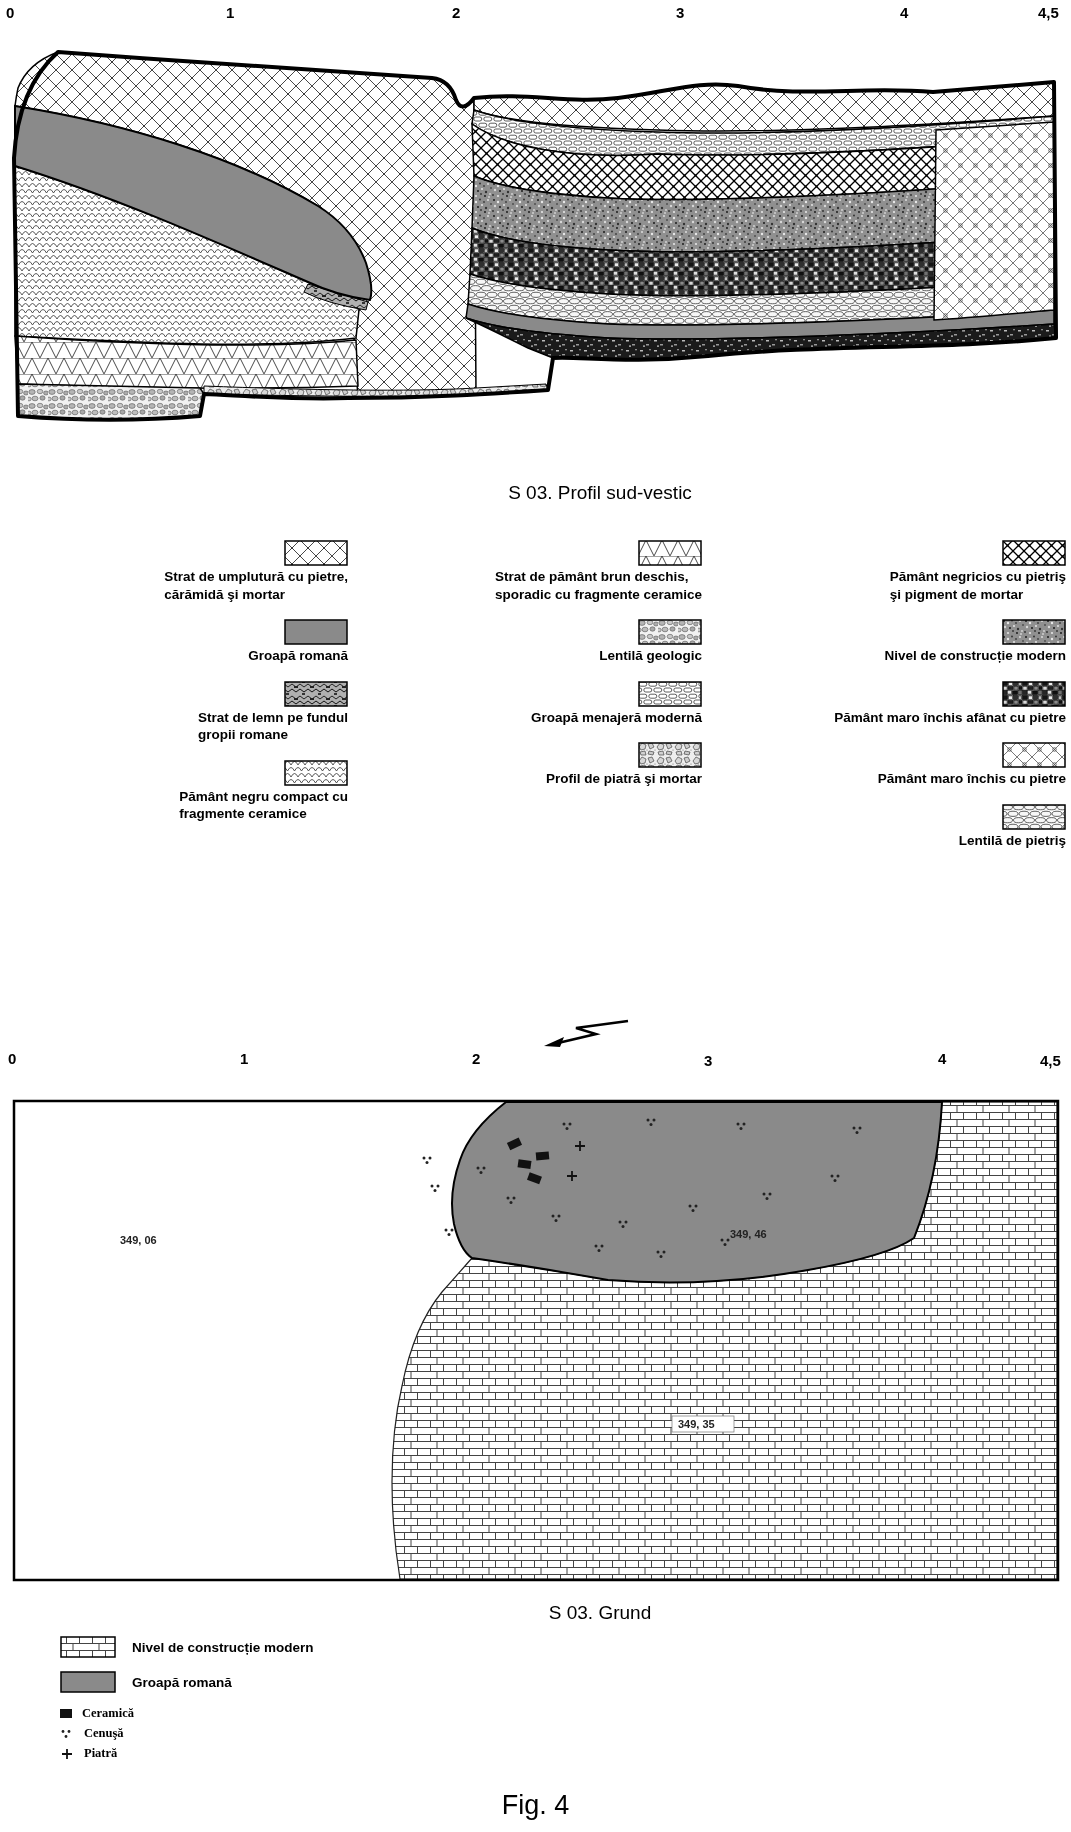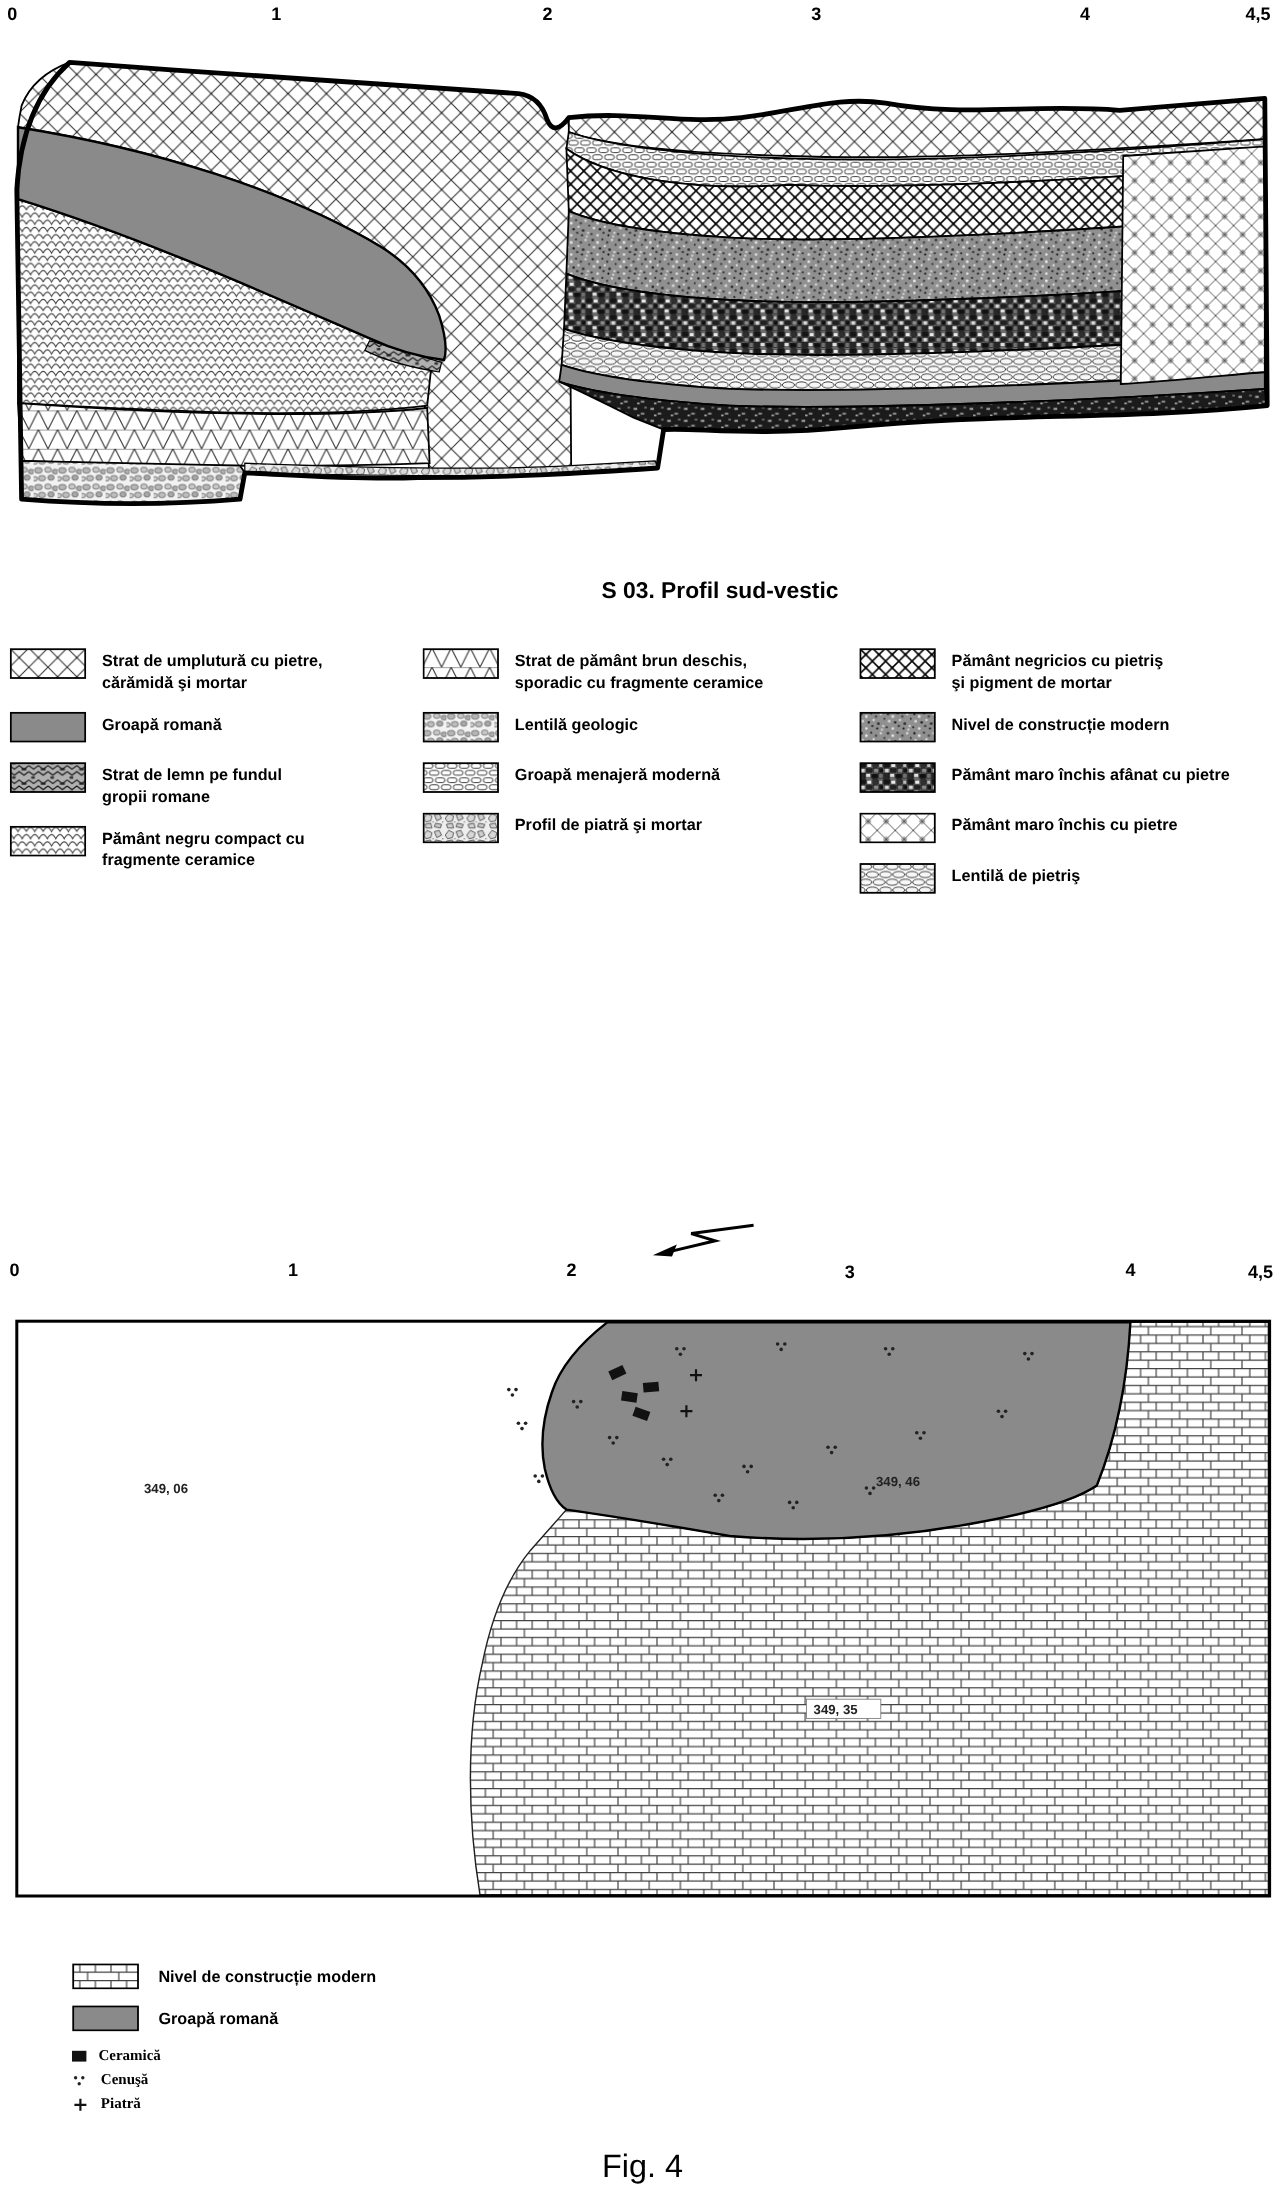--- a/index.html
+++ b/index.html
@@ -1,21 +1,21 @@
 <!DOCTYPE html>
 <html><head>
 <meta charset="utf-8">
 <style>
   html,body{margin:0;padding:0;background:#fff;}
   #canvas{position:relative;width:1071px;height:1832px;background:#fff;
           font-family:"Liberation Sans",sans-serif;color:#000;overflow:hidden;}
   .ruler-num{position:absolute;font-weight:bold;font-size:15px;}
-  .section-title{position:absolute;font-weight:bold;font-size:19px;text-align:center;}
+  .section-title{position:absolute;font-weight:normal;font-size:19px;text-align:center;}
   .legend-col{position:absolute;display:flex;flex-direction:column;}
-  .legend-item{display:flex;gap:13px;margin-bottom:16px;align-items:flex-start;}
+  .legend-item{display:flex;margin-bottom:16px;align-items:flex-end;flex-direction:column;}
   .legend-swatch{flex:0 0 auto;}
   .legend-label{font-size:13.5px;font-weight:bold;line-height:1.3;white-space:pre-line;padding-top:2px;}
   .plan-legend{position:absolute;display:flex;flex-direction:column;}
   .plan-legend-row{display:flex;gap:16px;align-items:center;margin-bottom:13px;}
   .plan-legend-row.small{margin-bottom:5px;gap:10px;}
   .plan-legend-label{font-size:13.5px;font-weight:bold;}
   .plan-legend-label.small{font-size:12.5px;font-family:Liberation Serif, serif;}
   .fig-caption{position:absolute;width:1071px;text-align:center;font-weight:normal;font-size:27px;}
   .sym-ceramic{width:12px;height:9px;background:#111;}
   svg text{font-family:"Liberation Sans",sans-serif;}
@@ -321,20 +321,21 @@
 
     <text x="112" y="146" font-size="11" font-weight="600" fill="#222">349, 06</text>
     <text x="722" y="140" font-size="11" font-weight="600" fill="#222">349, 46</text>
     <g>
       <rect x="664" y="318" width="62" height="16" fill="#fff" stroke="#777" stroke-width="0.7"></rect>
       <text x="670" y="330" font-size="11" font-weight="600" fill="#222">349, 35</text>
     </g>
     <rect x="6" y="3" width="1044" height="479" fill="none" stroke="#000" stroke-width="2.5"></rect>
   </svg>
 
+  <div class="section-title" style="left:150px;top:1602px;width:900px">S 03. Grund</div>
 
   <div class="plan-legend" style="left:60px;top:1636px">
     <div class="plan-legend-row">
       <svg width="56" height="22">
           <rect x="1" y="1" width="54" height="20" fill="url(#patBrick)" stroke="#000" stroke-width="1.5"></rect>
         </svg>
       <div class="plan-legend-label">Nivel de construcție modern</div>
     </div>
     <div class="plan-legend-row">
       <svg width="56" height="22">

